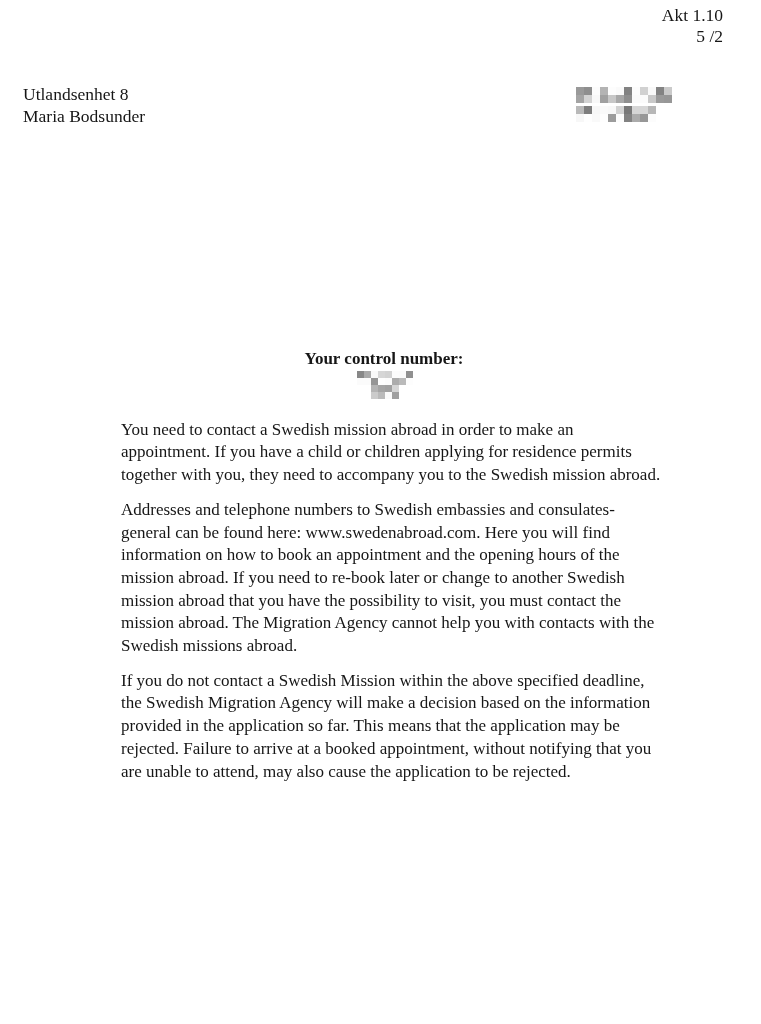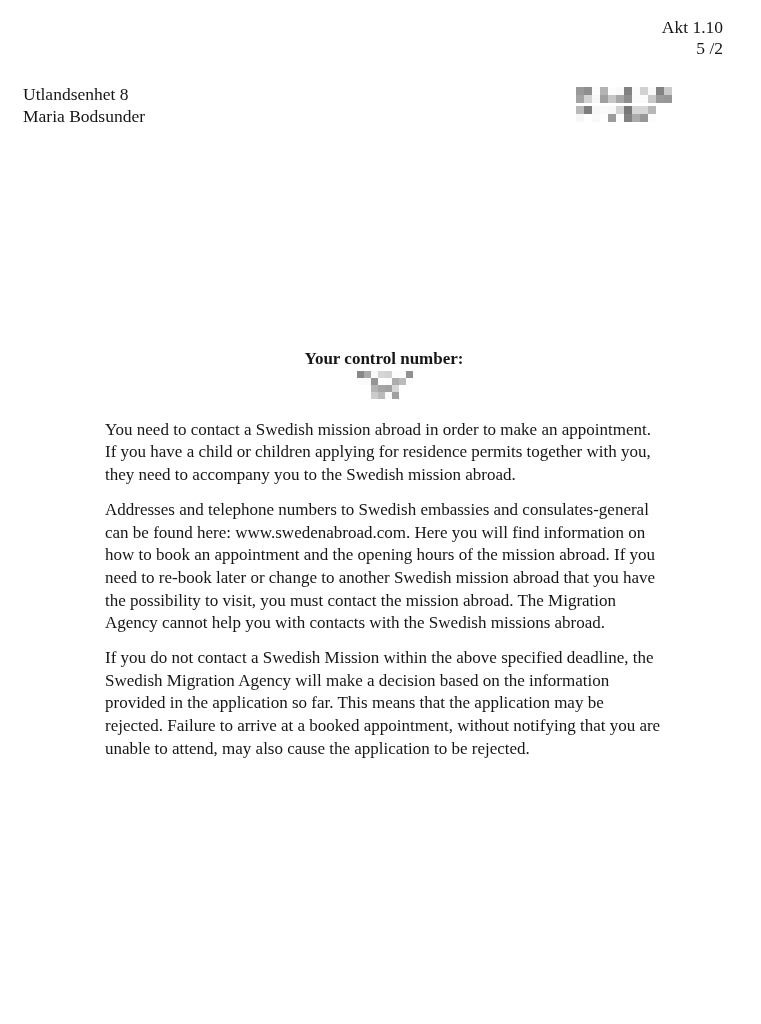--- a/index.html
+++ b/index.html
@@ -21,21 +21,21 @@
   .logo-text{
     font-size:22px;
     letter-spacing:0.3px;
     color:#1c1c1c;
     margin-top:1px;
     white-space:nowrap;
   }
 
   
   .akt{
-    position:absolute;right:38px;top:17px;
+    position:absolute;right:38px;top:5px;
     text-align:right;
     font-size:17.5px;line-height:21px;
   }
 
   
   .sender{
     position:absolute;left:23px;top:84px;
     font-size:17.5px;line-height:21.5px;
   }
 
@@ -61,21 +61,21 @@
     font-size:17px;line-height:22.7px;font-weight:bold;
     margin:0 0 18px 0;
   }
   .control-line{
     margin:0 0 20px 0;
     display:flex;align-items:center;flex-direction:column;
   }
   .control-line b{font-weight:bold;}
   .control-line .mosaic{margin-left:1px;}
   .control-gap{width:9px;}
-  .body p.para{margin:0 0 12px 0;}
+  .body p.para{margin:0 0 12px 16px;}
 </style>
 </head>
 <body>
 
 <div class="page">
 
 
   <div class="akt">
     <div>Akt 1.10</div>
     <div>5 /2</div>

